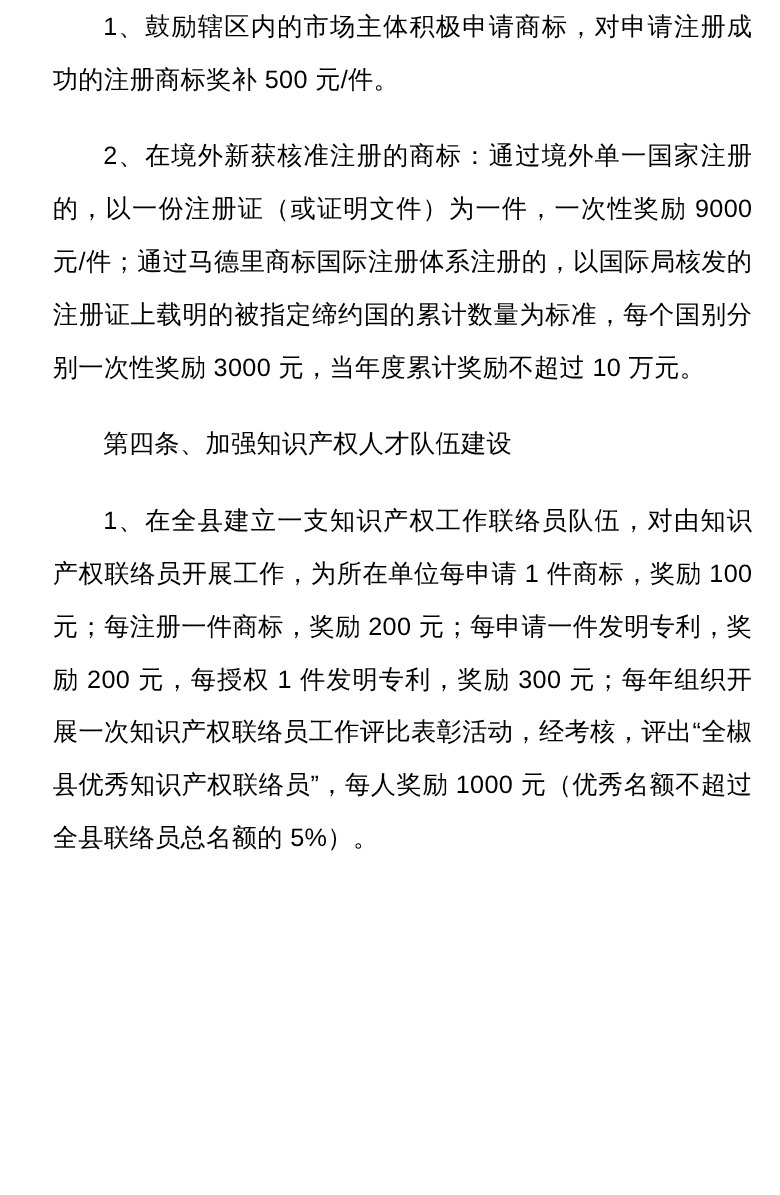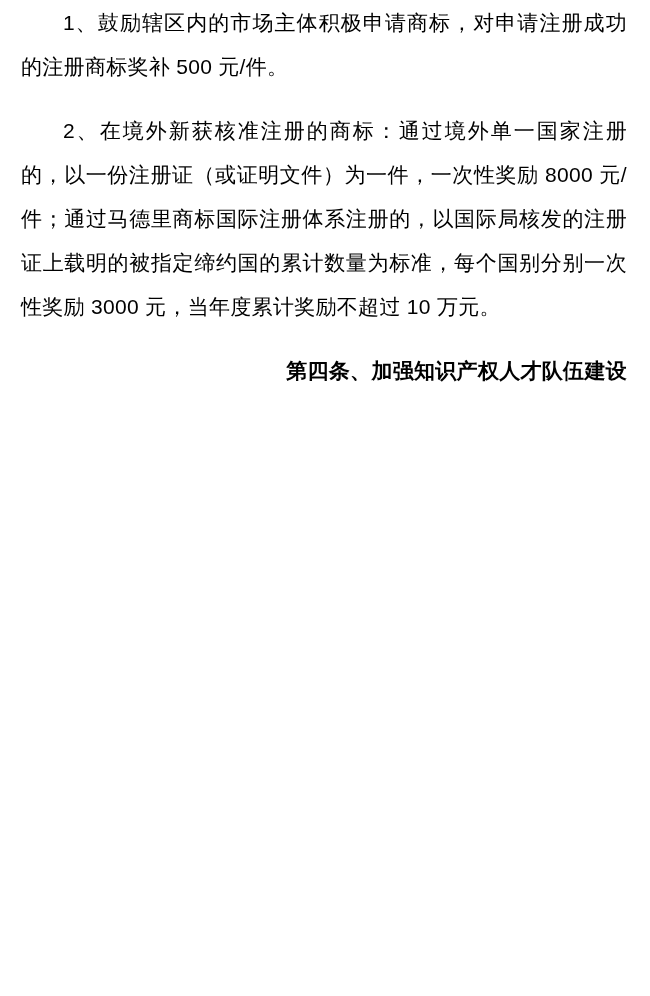--- a/index.html
+++ b/index.html
@@ -6,45 +6,45 @@
       margin: 0;
       padding: 0;
       background: #ffffff;
     }
     .page {
       position: relative;
       width: 650px;
       height: 996px;
       box-sizing: border-box;
       background: #ffffff;
-      padding: 1px 23px 0 21px;
+      padding: 1px 23px 0 44px;
       overflow: hidden;
       color: #000000;
       
       font-family: "Liberation Sans", sans-serif;
     }
     .para {
       margin: 0 0 20px 0;
       font-size: 21px;
       line-height: 44px;
       text-align: justify;
       text-indent: 42px;
       letter-spacing: 0.3px;
       font-weight: normal;
       word-break: break-all;
     }
     .para.heading {
-      text-align: right;
-      font-weight: bold;
+      text-align: left;
     }
   </style>
 </head>
 <body>
 
 <div class="page">
   <p class="para">1、鼓励辖区内的市场主体积极申请商标，对申请注册成功的注册商标奖补 500 元/件。</p>
 
-  <p class="para">2、在境外新获核准注册的商标：通过境外单一国家注册的，以一份注册证（或证明文件）为一件，一次性奖励 8000 元/件；通过马德里商标国际注册体系注册的，以国际局核发的注册证上载明的被指定缔约国的累计数量为标准，每个国别分别一次性奖励 3000 元，当年度累计奖励不超过 10 万元。</p>
+  <p class="para">2、在境外新获核准注册的商标：通过境外单一国家注册的，以一份注册证（或证明文件）为一件，一次性奖励 9000 元/件；通过马德里商标国际注册体系注册的，以国际局核发的注册证上载明的被指定缔约国的累计数量为标准，每个国别分别一次性奖励 3000 元，当年度累计奖励不超过 10 万元。</p>
 
 
   <p class="para heading">第四条、加强知识产权人才队伍建设</p>
 
+  <p class="para">1、在全县建立一支知识产权工作联络员队伍，对由知识产权联络员开展工作，为所在单位每申请 1 件商标，奖励 100 元；每注册一件商标，奖励 200 元；每申请一件发明专利，奖励 200 元，每授权 1 件发明专利，奖励 300 元；每年组织开展一次知识产权联络员工作评比表彰活动，经考核，评出“全椒县优秀知识产权联络员”，每人奖励 1000 元（优秀名额不超过全县联络员总名额的 5%）。</p>
 </div>
 
 </body></html>

